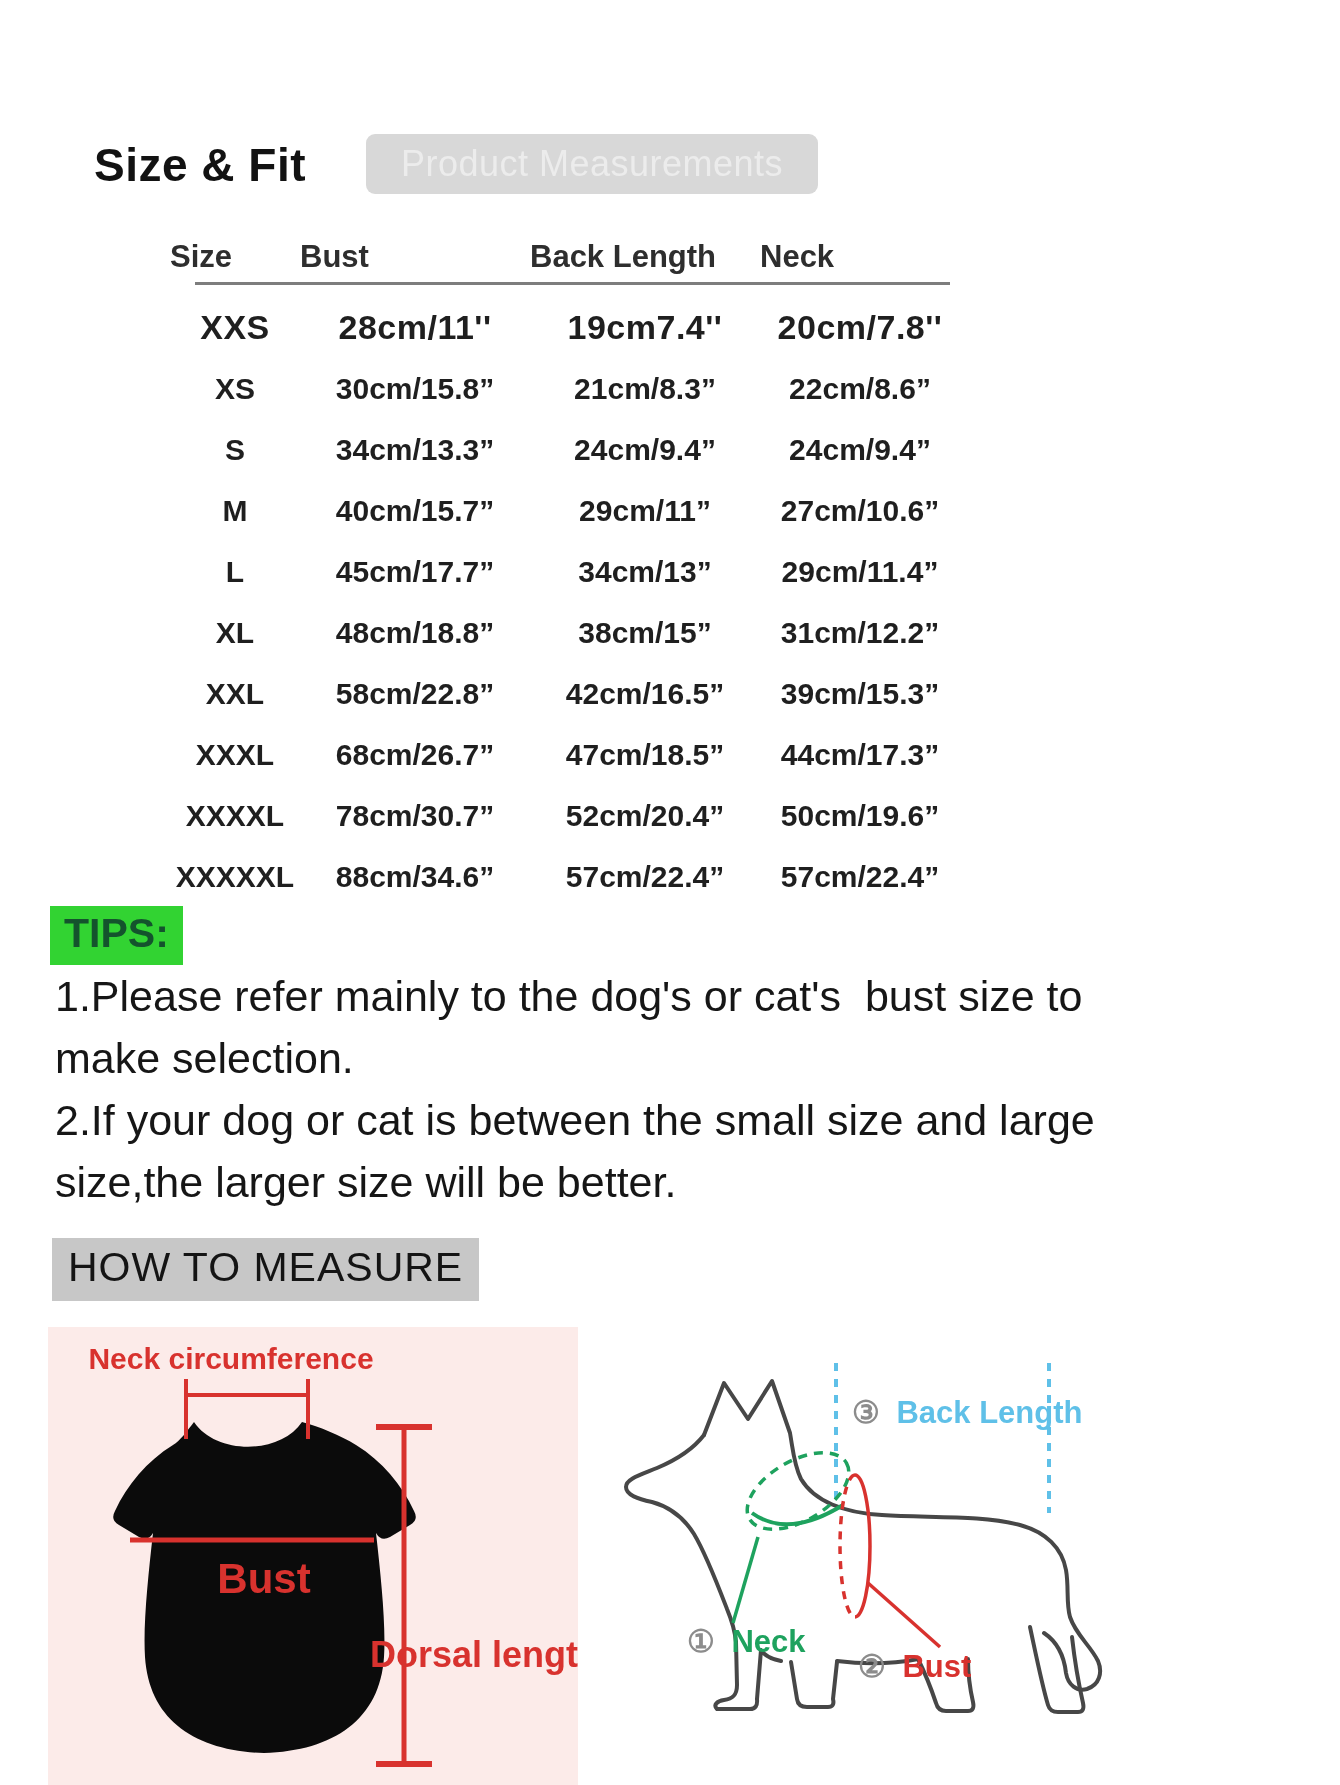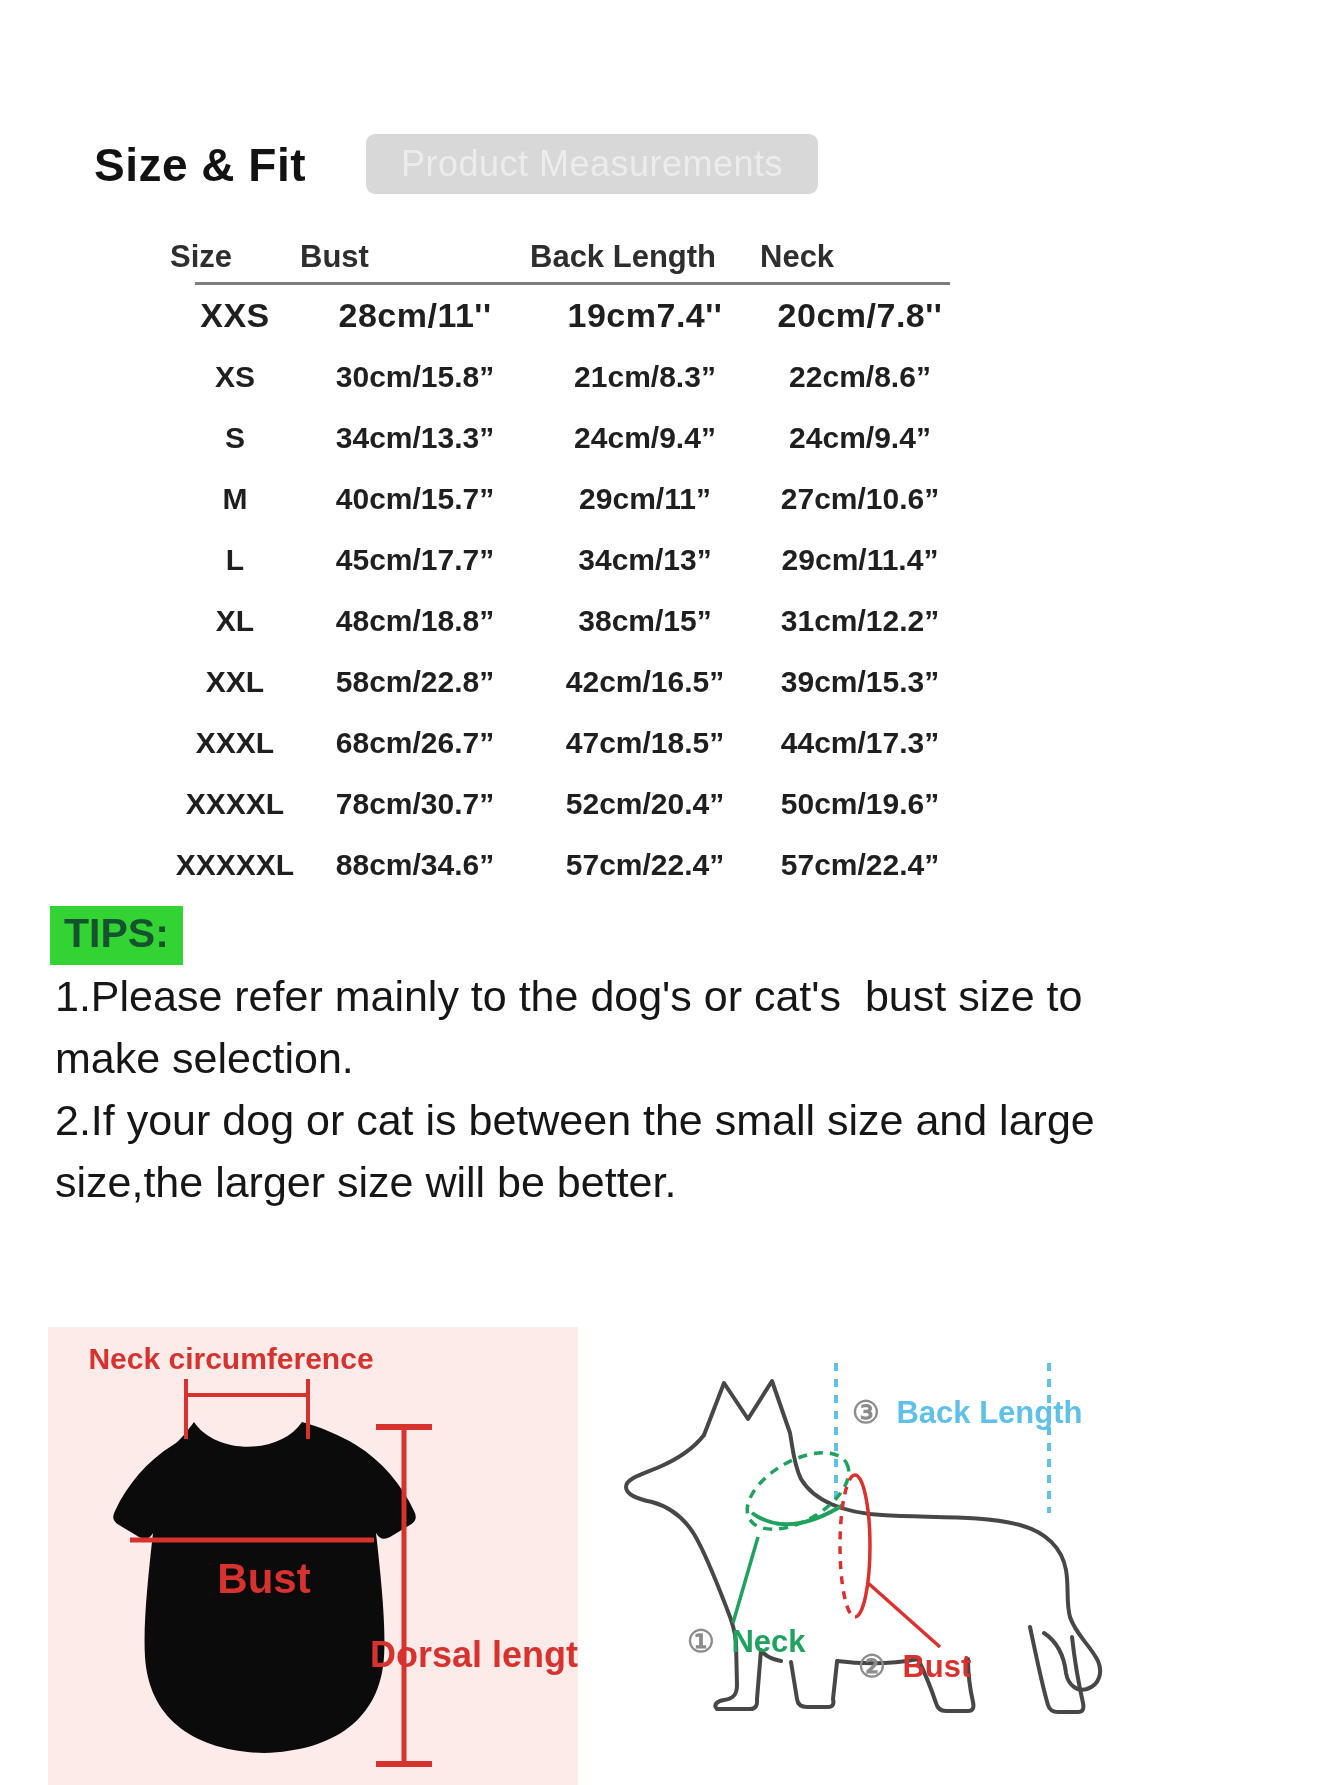--- a/index.html
+++ b/index.html
@@ -9,21 +9,21 @@
   
   .page-title{position:absolute;left:94px;top:138px;font-size:46px;font-weight:700;color:#121212;letter-spacing:0.5px;}
   .badge{position:absolute;left:366px;top:134px;width:452px;height:60px;background:#d8d8d8;border-radius:9px;
          color:#ececec;font-size:36px;line-height:60px;text-align:center;font-weight:400;letter-spacing:0.5px;}
 
   
   .size-table{position:absolute;left:170px;top:232px;width:790px;}
   .t-head{display:grid;grid-template-columns:130px 230px 230px 200px;height:50px;}
   .t-head div{font-size:31px;font-weight:600;color:#2e2e2e;line-height:50px;}
   .t-rule{margin-left:25px;width:755px;border-bottom:3px solid #7d7d7d;}
-  .t-body{}
+  .t-body{margin-top:12px;}
   .t-row{display:grid;grid-template-columns:130px 230px 230px 200px;height:61px;}
   .t-row div{font-size:30px;font-weight:700;color:#1f1f1f;text-align:center;line-height:61px;white-space:nowrap;}
   .t-row.first div{font-size:34px;letter-spacing:0.5px;}
 
   
   .tips-chip{position:absolute;left:50px;top:906px;background:#32d332;color:#14532d;
              font-size:41px;font-weight:700;padding:4px 14px 8px 14px;}
   .tips-text{position:absolute;left:31px;top:965px;margin-left:24px;}
   .tips-line{font-size:43px;color:#161616;line-height:62px;white-space:pre;}
 
@@ -116,20 +116,21 @@
   </div>
 
   <div class="tips-chip">TIPS:</div>
   <div class="tips-text">
     <div class="tips-line">1.Please refer mainly to the dog's or cat's  bust size to</div>
     <div class="tips-line">make selection.</div>
     <div class="tips-line">2.If your dog or cat is between the small size and large</div>
     <div class="tips-line">size,the larger size will be better.</div>
   </div>
 
+  <div class="measure-chip">HOW TO MEASURE</div>
 
   <div class="shirt-panel">
     <svg width="530" height="458" viewBox="0 0 530 458">
       <rect x="0" y="0" width="530" height="458" fill="#fcebe9"></rect>
 
       <path fill="#0b0b0b" d="M 146,95
            C 168,128 232,128 254,95
            C 272,100 292,108 308,118
            C 334,134 354,158 366,184
            Q 371,193 362,198

